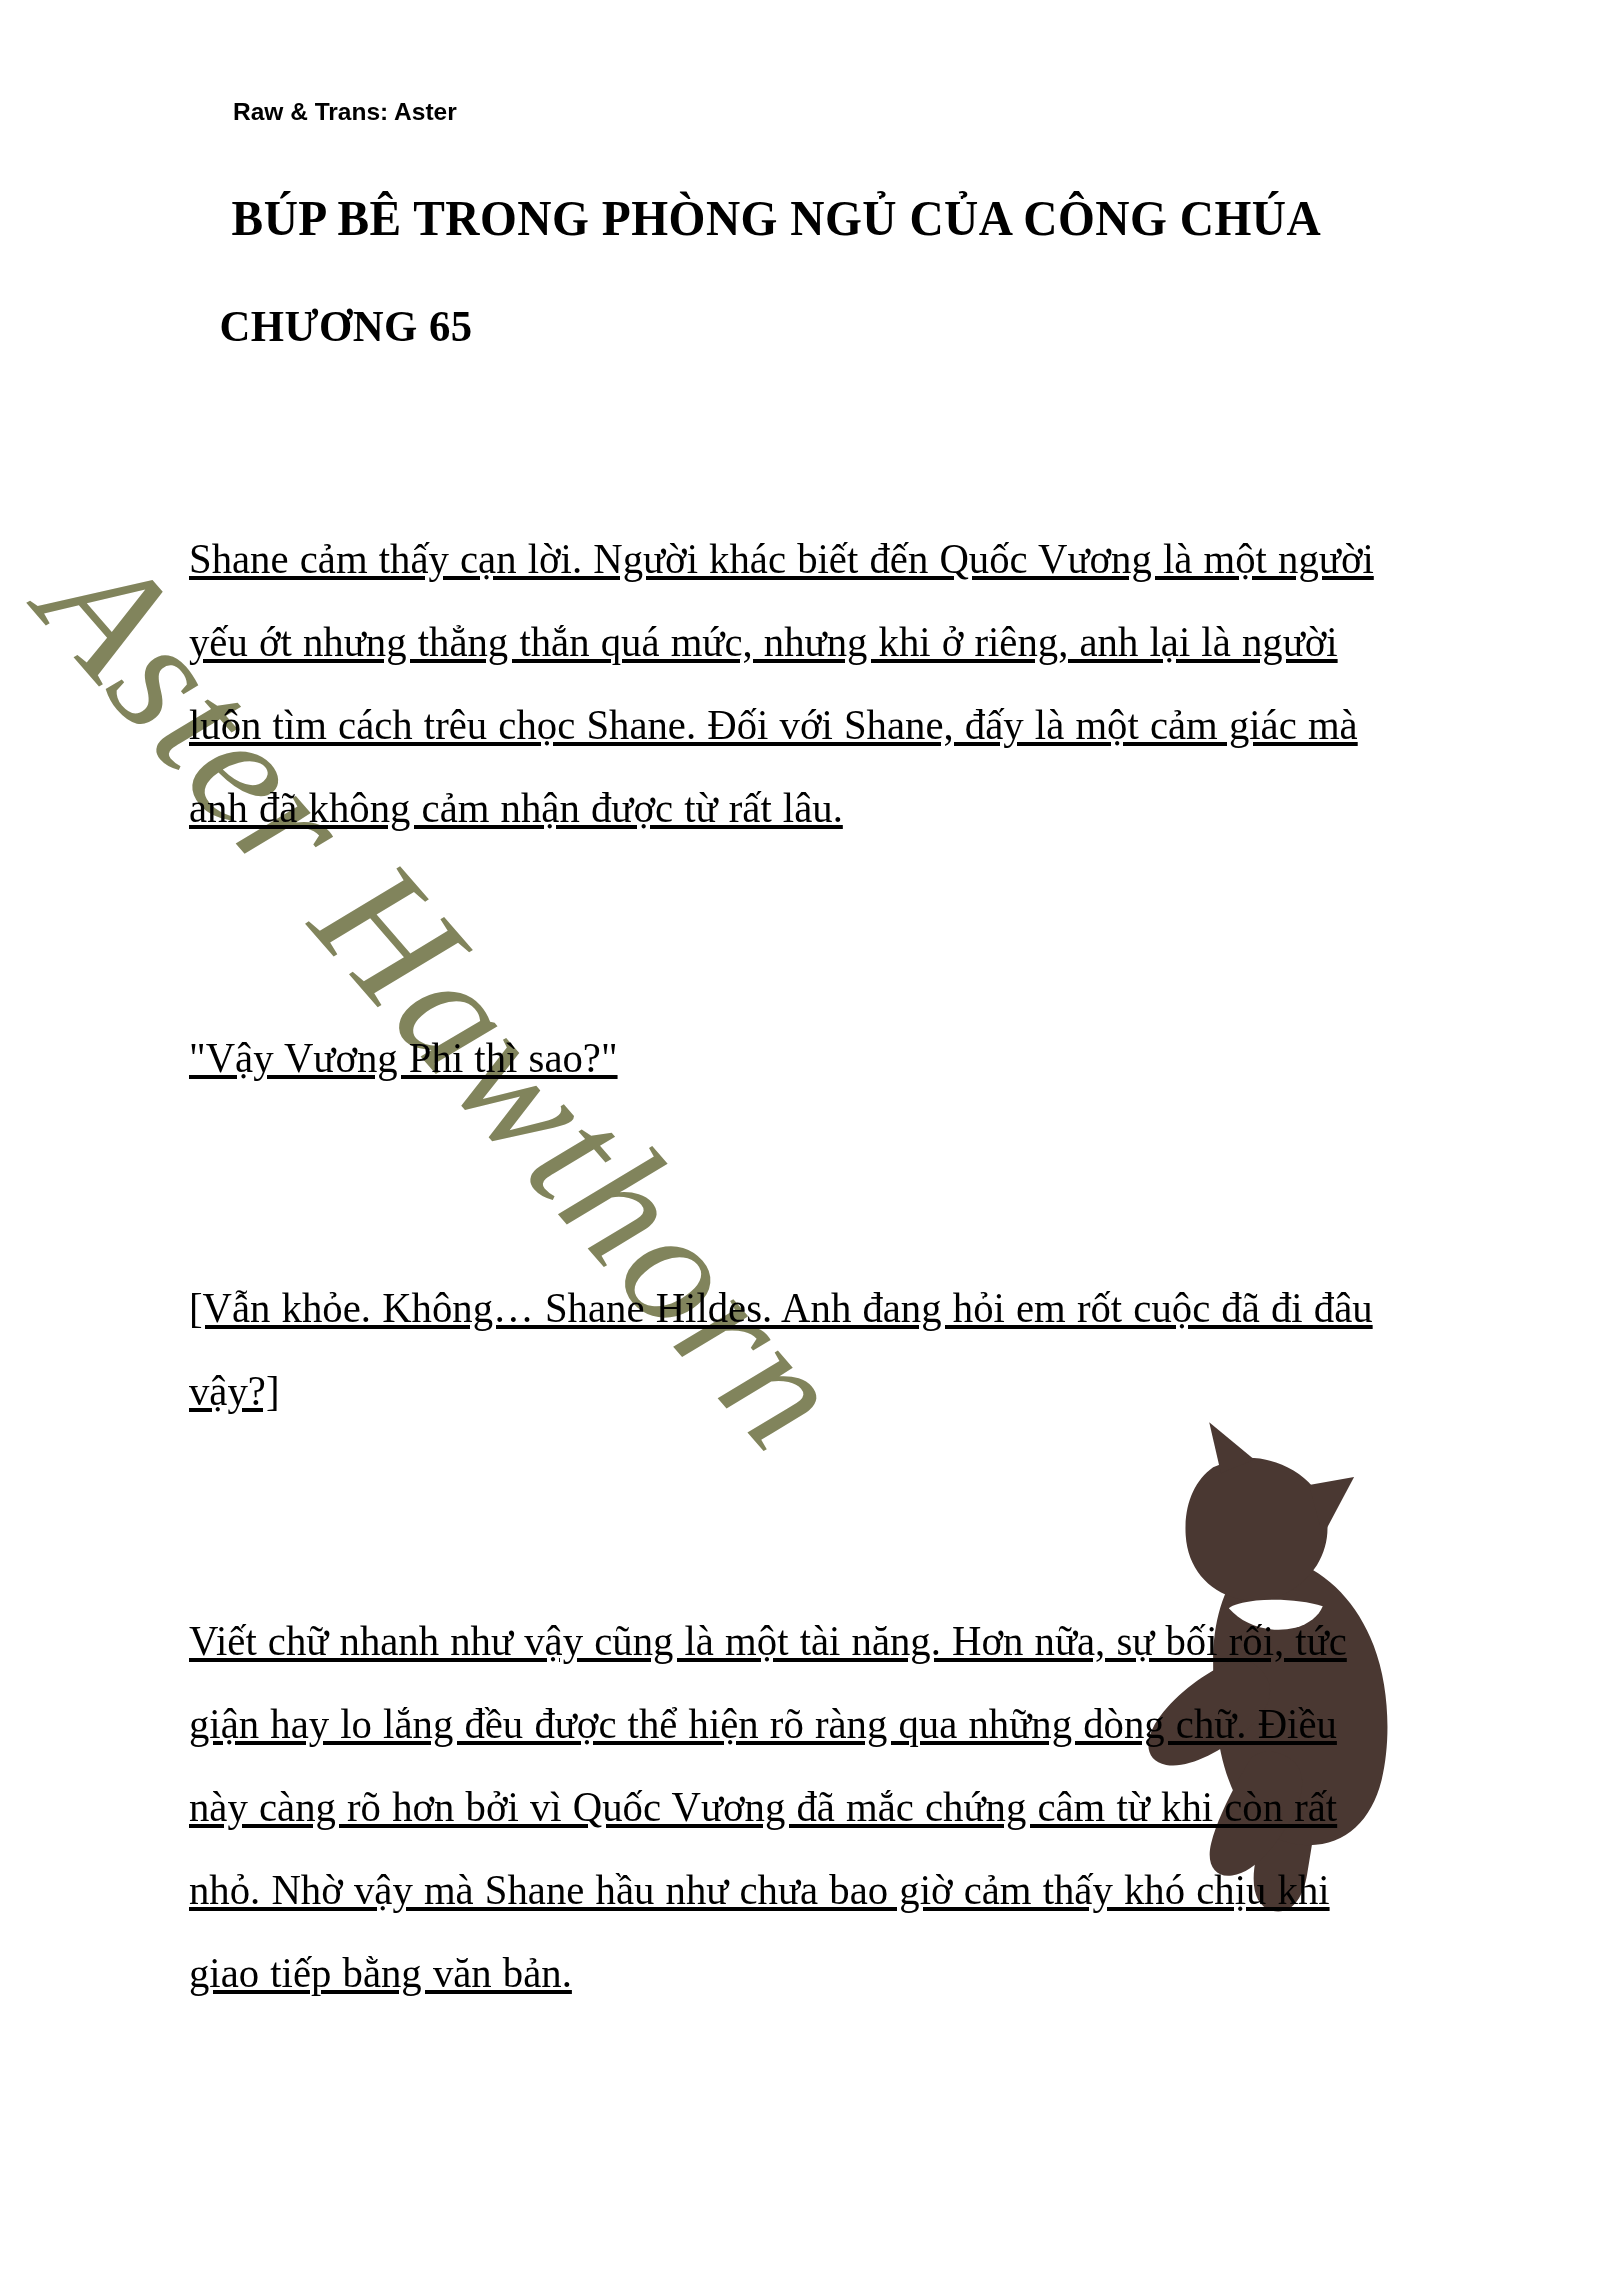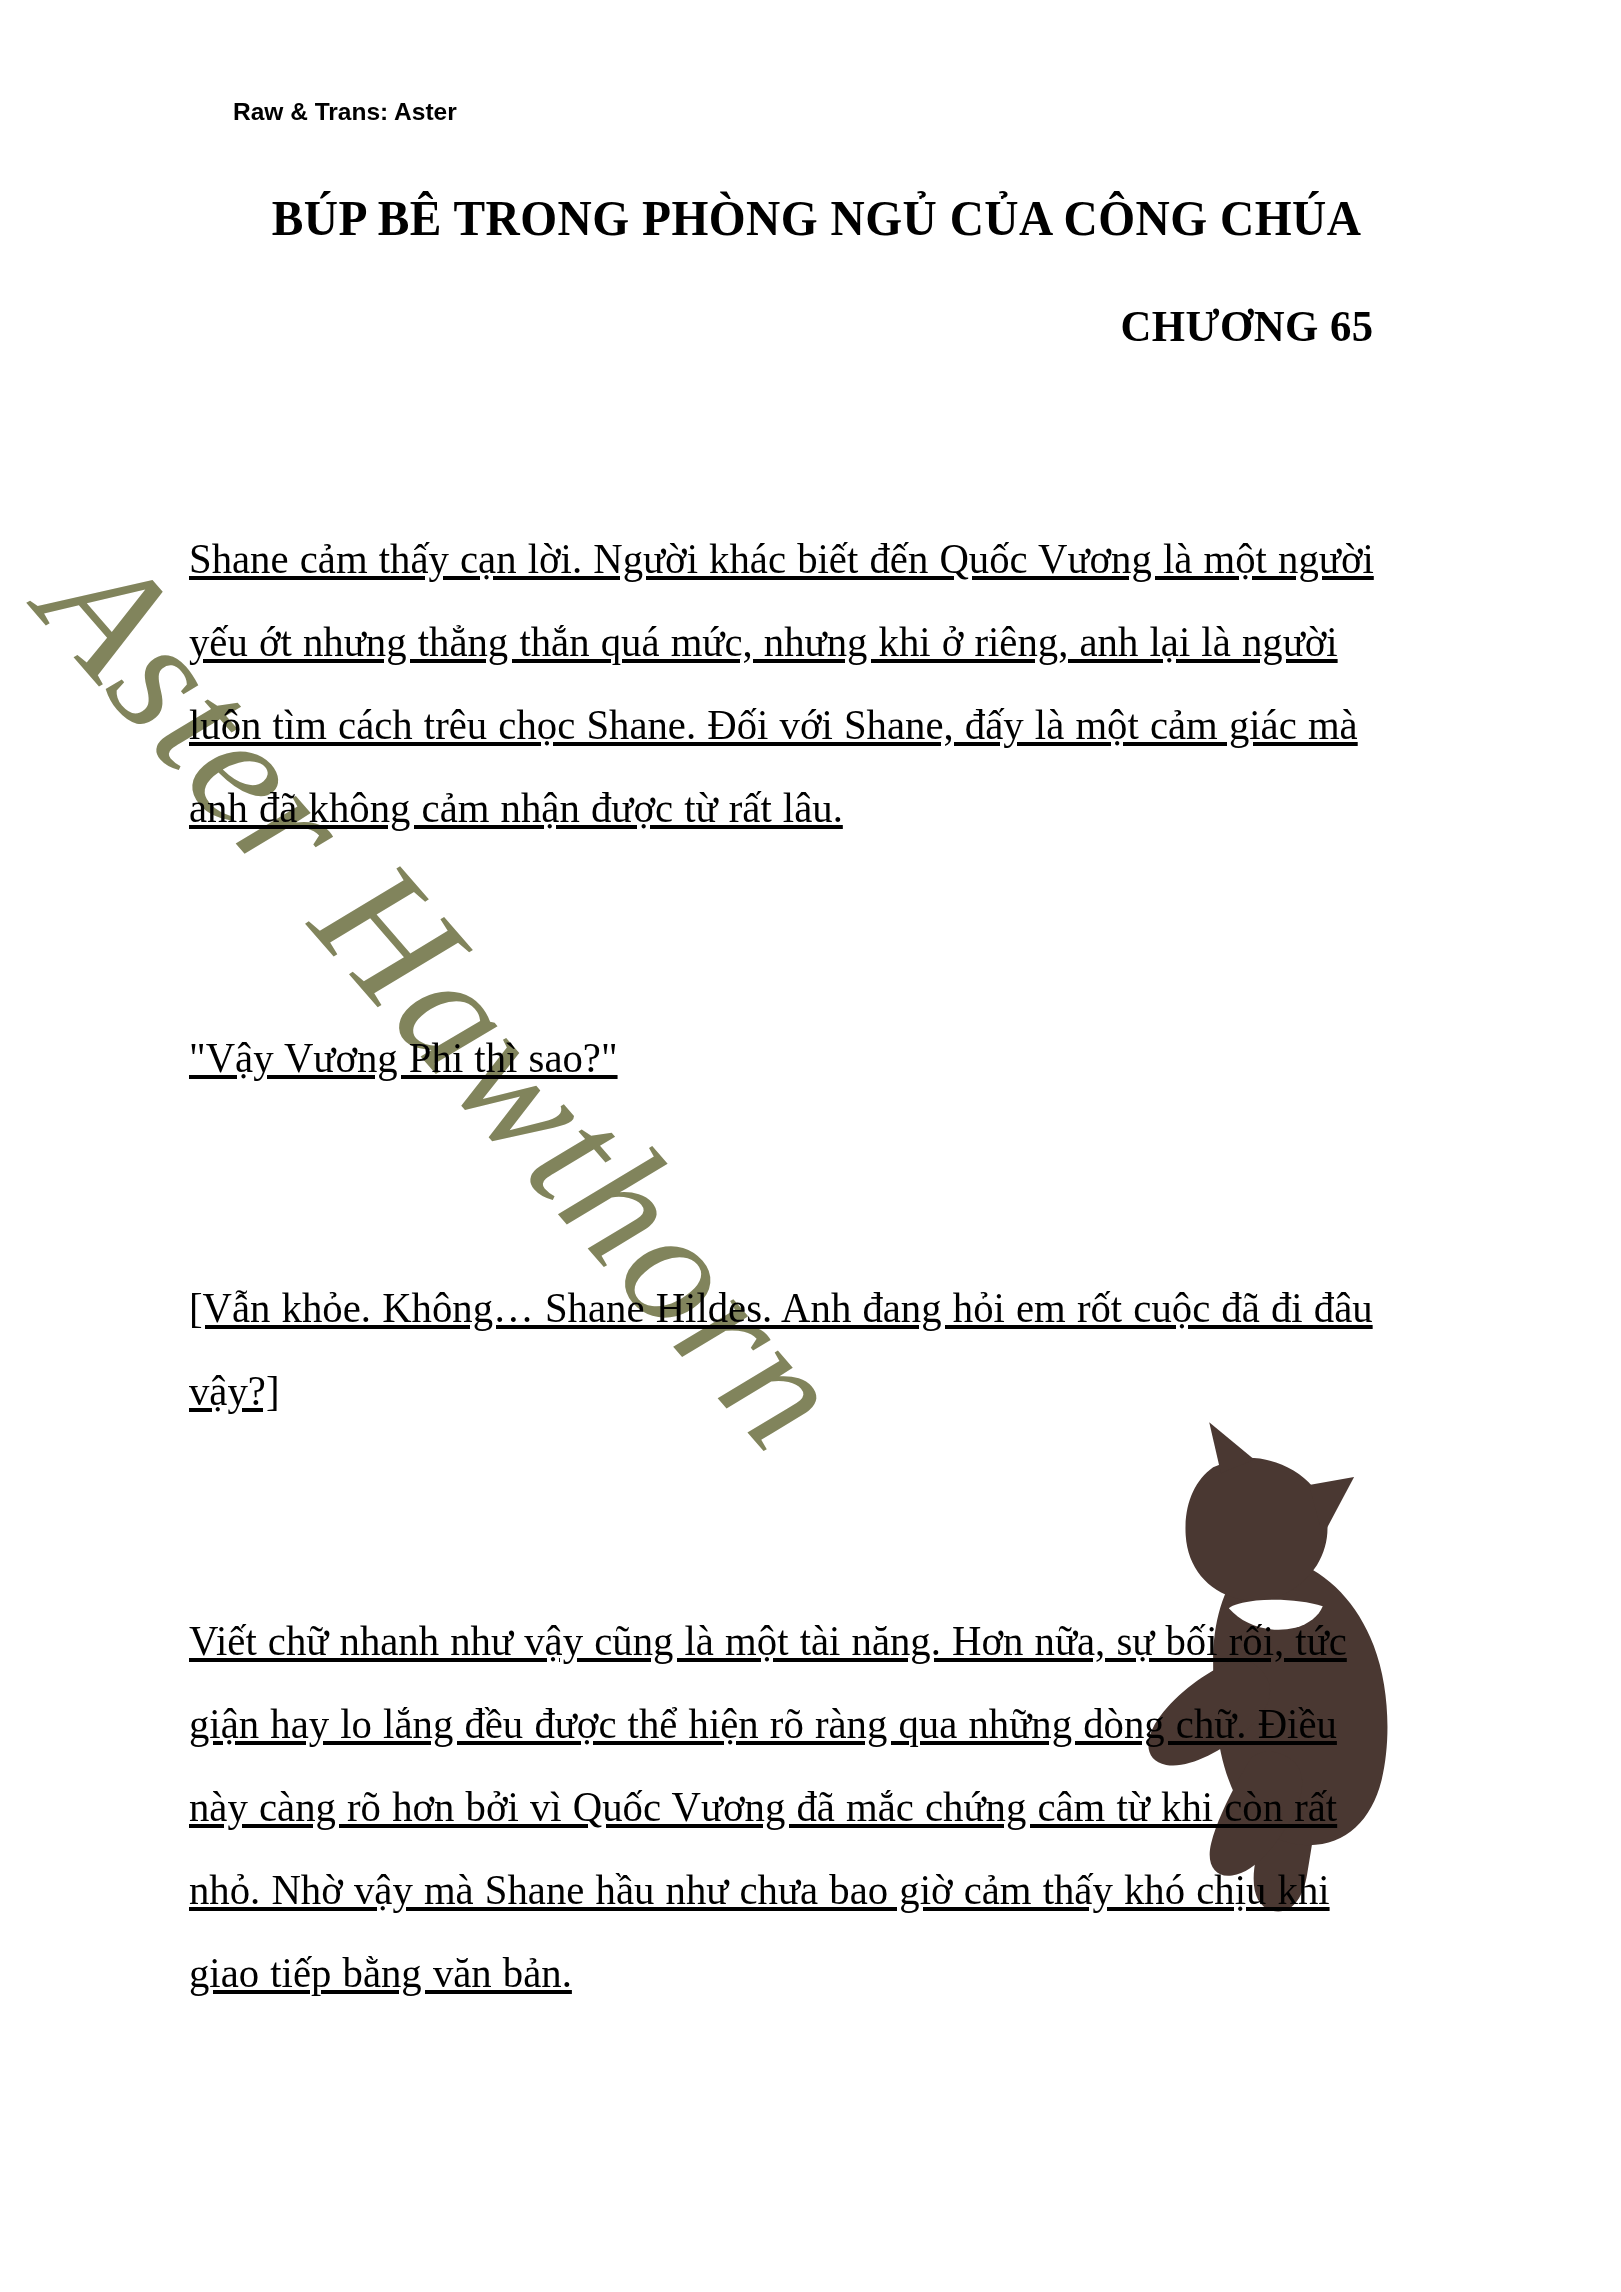--- a/index.html
+++ b/index.html
@@ -31,21 +31,21 @@
     z-index: 4;
     margin-left: 44px;
   }
 
   
   .title-block {
     position: absolute;
     left: 189px;
     top: 189px;
     width: 1215px;
-    text-align: right;
+    text-align: left;
     z-index: 4;
   }
 
   .doc-title {
     font-family: "Liberation Serif", "DejaVu Serif", serif;
     font-size: 51px;
     font-weight: 700;
     color: #000000;
     line-height: 1.15;
     letter-spacing: 0.5px;

